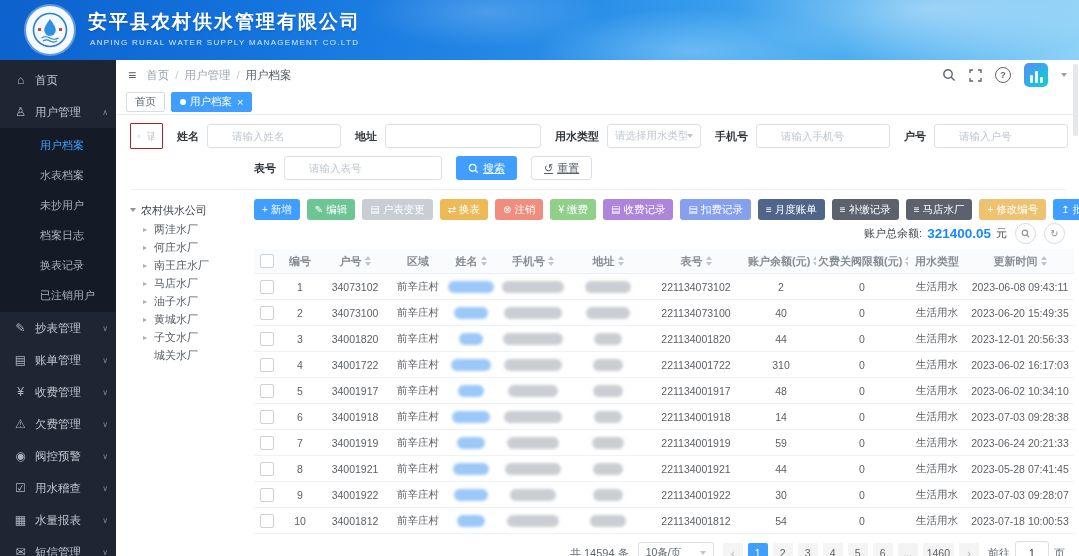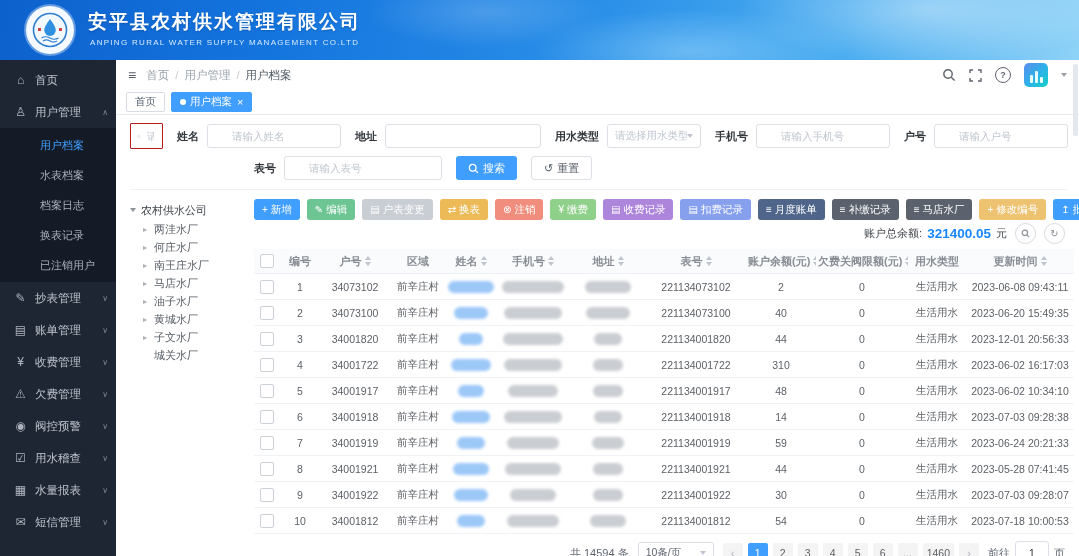--- a/index.html
+++ b/index.html
@@ -73,21 +73,21 @@
   .f-group{display:flex;align-items:center;gap:8px;}
   .f-label{font-size:11px;color:#33383d;font-weight:bold;white-space:nowrap;}
   .f-input{height:22px;border:1px solid #dcdfe6;border-radius:3px;padding:0 24px;font-size:10.5px;
     color:#333;outline:none;font-family:inherit;}
   .f-select{width:94px;height:24px;border:1px solid #dcdfe6;border-radius:3px;display:flex;
     align-items:center;justify-content:space-between;padding:0 7px;font-size:10.5px;color:#bfc6cf;
     cursor:pointer;box-sizing:border-box;}
   .select-caret{width:0;height:0;border-left:3.5px solid transparent;border-right:3.5px solid transparent;
     border-top:4px solid #c0c4cc;}
   .btn{height:24px;border:none;border-radius:3px;font-size:11px;display:inline-flex;align-items:center;
-    gap:4px;padding:0 12px;cursor:pointer;font-family:inherit;}
+    gap:4px;padding:0 12px;cursor:pointer;font-family:inherit;text-decoration:underline;}
   .btn-search{background:#409eff;color:#fff;}
   .btn-reset{background:#fff;border:1px solid #dcdfe6;color:#57606b;}
   .filter-divider{border-bottom:1px solid #eef1f5;margin-top:8px;}
 
   
   .body-row{display:flex;padding-left:14px;}
   .tree{width:118px;flex:none;padding-top:10px;font-size:11px;}
   .tree-root{display:flex;align-items:center;gap:5px;color:#3f454c;height:20px;cursor:pointer;white-space:nowrap;}
   .tree-root-caret{width:0;height:0;border-left:3.5px solid transparent;border-right:3.5px solid transparent;
     border-top:4.5px solid #8d939b;}
@@ -165,20 +165,21 @@
         <span class="mi-label">首页</span>
       </div>
       <div class="menu-item">
         <span class="mi-icon">♙</span>
         <span class="mi-label">用户管理</span>
         <span class="mi-caret">∧</span>
       </div>
       <div class="submenu">
         <div class="submenu-item active">用户档案</div>
         <div class="submenu-item">水表档案</div>
+        <div class="submenu-item">未抄用户</div>
         <div class="submenu-item">档案日志</div>
         <div class="submenu-item">换表记录</div>
         <div class="submenu-item">已注销用户</div>
       </div>
       <div class="menu-item">
         <span class="mi-icon">✎</span>
         <span class="mi-label">抄表管理</span>
         <span class="mi-caret">∨</span>
       </div>
       <div class="menu-item">

